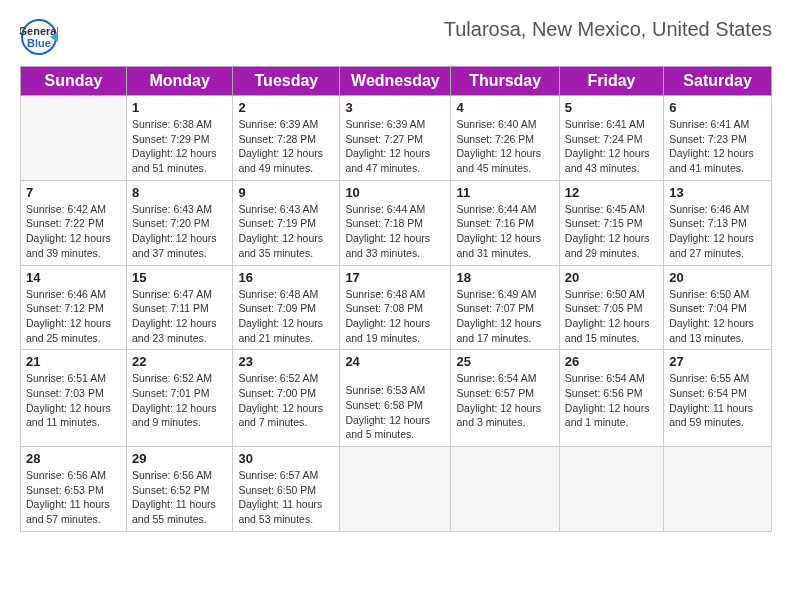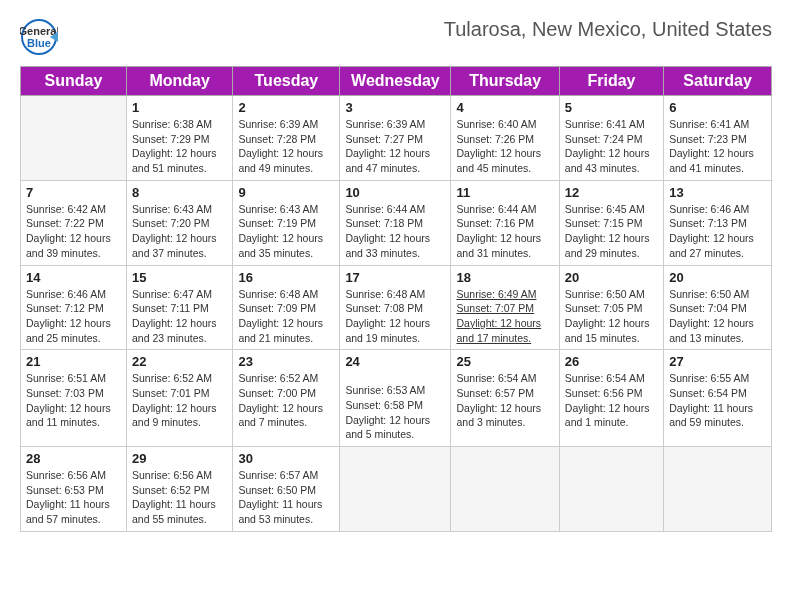--- a/index.html
+++ b/index.html
@@ -235,21 +235,21 @@
           </td>
           <td>
             <span class="day-number">17</span>
             <div class="day-info" style="white-space: pre-line;">Sunrise: 6:48 AM
 Sunset: 7:08 PM
 Daylight: 12 hours
 and 19 minutes.</div>
           </td>
           <td>
             <span class="day-number">18</span>
-            <div class="day-info" style="white-space: pre-line; text-decoration: underline;">Sunrise: 6:49 AM
+            <div class="day-info" style="white-space: pre-line;">Sunrise: 6:49 AM
 Sunset: 7:07 PM
 Daylight: 12 hours
 and 17 minutes.</div>
           </td>
           <td>
             <span class="day-number">20</span>
             <div class="day-info" style="white-space: pre-line;">Sunrise: 6:50 AM
 Sunset: 7:05 PM
 Daylight: 12 hours
 and 15 minutes.</div>

